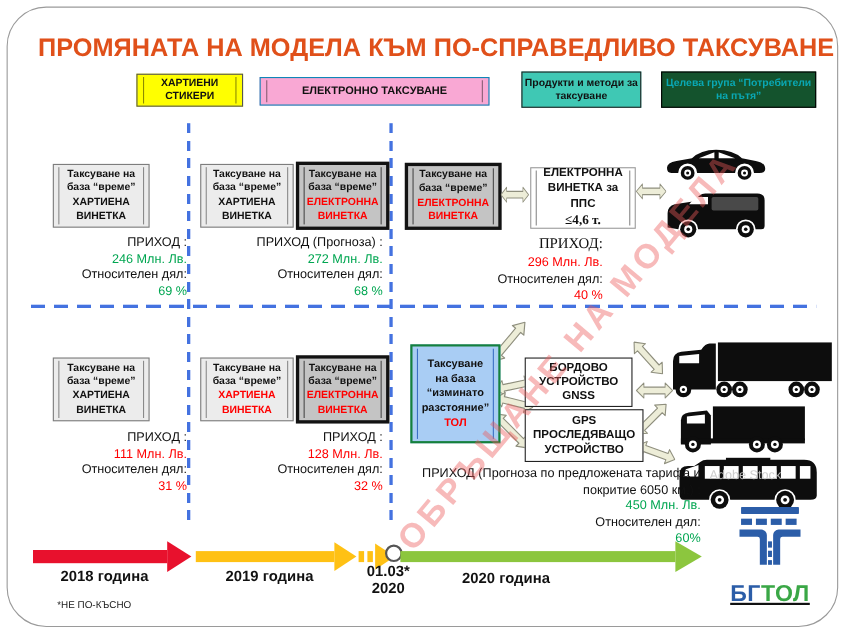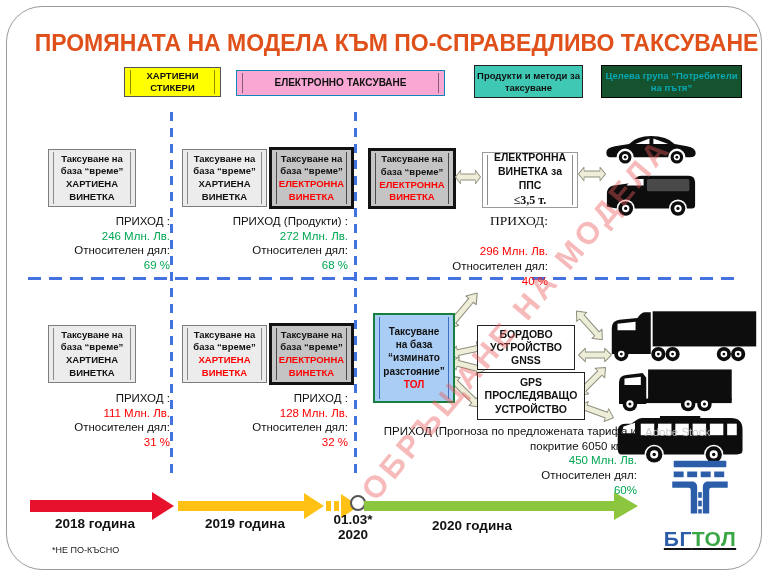--- a/index.html
+++ b/index.html
@@ -97,36 +97,36 @@
 
   <div class="sticker" style="left:182px;top:149px;width:85px;height:58px;">
     <span>Таксуване на база “време”</span>
     <span>ХАРТИЕНА ВИНЕТКА</span>
   </div>
   <div class="sticker dark" style="left:269px;top:147px;width:85px;height:62px;">
     <span>Таксуване на база “време”</span>
     <span class="red">ЕЛЕКТРОННА ВИНЕТКА</span>
   </div>
   <div class="income" style="left:188px;top:214px;width:160px;">
-    <div>ПРИХОД (Продукти) :</div>
+    <div>ПРИХОД (Прогноза) :</div>
     <div class="v-green">272 Млн. Лв.</div>
     <div>Относителен дял:</div>
     <div class="v-green">68 %</div>
   </div>
 
   <div class="sticker dark" style="left:368px;top:148px;width:88px;height:61px;">
     <span>Таксуване на база “време”</span>
     <span class="red">ЕЛЕКТРОННА ВИНЕТКА</span>
   </div>
   <svg class="darrow" style="left:455px;top:168px;width:26px;" viewBox="0 0 60 24" preserveAspectRatio="none">
       <use href="#dbl-arrow"></use>
     </svg>
   <div class="sticker white" style="left:482px;top:152px;width:96px;height:56px;">
     <span style="font-size:10.5px;">ЕЛЕКТРОННА ВИНЕТКА за ППС</span>
-    <span class="serifline">≤3,5 т.</span>
+    <span class="serifline">≤4,6 т.</span>
   </div>
   <svg class="darrow" style="left:578px;top:165px;width:28px;" viewBox="0 0 60 24" preserveAspectRatio="none">
       <use href="#dbl-arrow"></use>
     </svg>
 
   <svg class="vehicle" style="left:604px;top:130px;width:94px;height:38px;" viewBox="0 0 120 45">
     <path fill="#0d0d0d" d="M8 33 Q3 33 3 27 Q3 21 14 19 L32 16 Q42 6 60 6 Q80 6 90 16 L106 19 Q117 21 117 28 Q117 33 110 33 L104 33 A11 11 0 0 0 82 33 L38 33 A11 11 0 0 0 16 33 Z"></path>
     <polygon fill="#fff" points="40,16 58,9 58,16"></polygon>
       <polygon fill="#fff" points="63,9 82,16 63,16"></polygon>
     <circle cx="27" cy="33" r="8" fill="#0d0d0d"></circle>
@@ -143,21 +143,21 @@
     <circle cx="29" cy="44" r="9" fill="#0d0d0d"></circle>
       <circle cx="29" cy="44" r="4.5" fill="#fff"></circle>
       <circle cx="29" cy="44" r="2" fill="#0d0d0d"></circle>
     <circle cx="93" cy="44" r="9" fill="#0d0d0d"></circle>
       <circle cx="93" cy="44" r="4.5" fill="#fff"></circle>
       <circle cx="93" cy="44" r="2" fill="#0d0d0d"></circle>
   </svg>
 
   <div class="income" style="left:388px;top:212px;width:160px;">
     <div class="serif">ПРИХОД:</div>
-    <div class="v-red" style="margin-top:15px;">296  Млн. Лв.</div>
+    <div class="v-red" style="margin-top:3px;">296  Млн. Лв.</div>
     <div>Относителен дял:</div>
     <div class="v-red">40 %</div>
   </div>
 
   <div class="sticker" style="left:48px;top:325px;width:88px;height:58px;">
     <span>Таксуване на база “време”</span>
     <span>ХАРТИЕНА ВИНЕТКА</span>
   </div>
   <div class="income" style="left:10px;top:391px;width:160px;">
     <div>ПРИХОД :</div>
@@ -287,21 +287,21 @@
   <div class="circle" style="left:350px;top:495px;"></div>
   <div class="shaft" style="left:364px;top:501px;width:250px;height:10px;background:#8CC63E;"></div>
   <div class="tri" style="left:614px;top:492px;border-top:14px solid transparent;border-bottom:14px solid transparent;border-left:24px solid #8CC63E;"></div>
 
   <div class="t-label" style="left:30px;top:516px;width:130px;">2018 година</div>
   <div class="t-label" style="left:180px;top:516px;width:130px;">2019 година</div>
   <div class="t-label" style="left:322px;top:512px;width:62px;">
     <div>01.03*</div>
     <div>2020</div>
   </div>
-  <div class="t-label" style="left:402px;top:518px;width:140px;">2020 година</div>
+  <div class="t-label" style="left:390px;top:518px;width:140px;">2020 година</div>
   <div class="footnote" style="left:36px;top:545px;">*НЕ ПО-КЪСНО</div>
 
   <div class="logo">
     <svg width="78" height="64" viewBox="0 0 100 90">
       <g fill="#2B5DA8">
         <rect x="13" y="4" width="74" height="9" rx="1"></rect>
         <rect x="13" y="19" width="14" height="8"></rect>
           <rect x="32" y="19" width="14" height="8"></rect>
         <rect x="51" y="19" width="14" height="8"></rect>
           <rect x="70" y="19" width="14" height="8"></rect>

